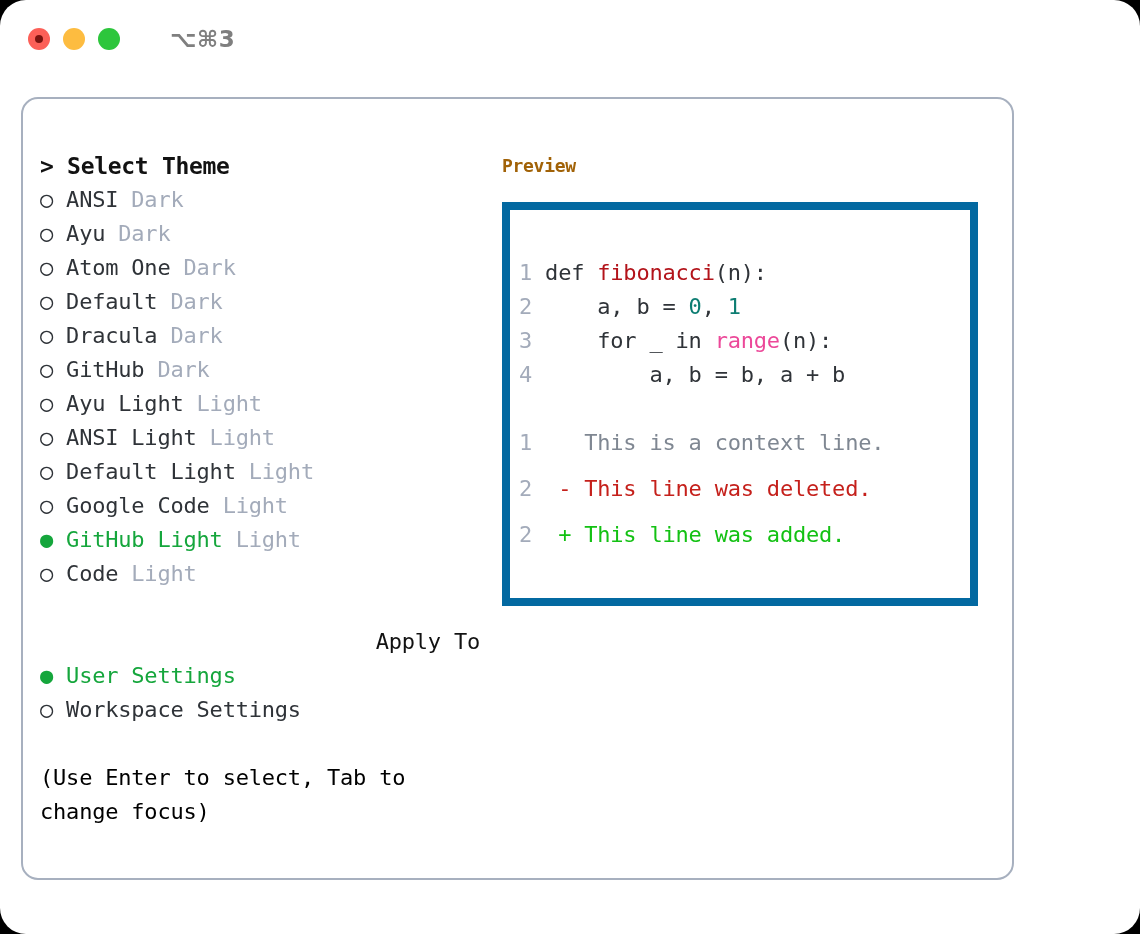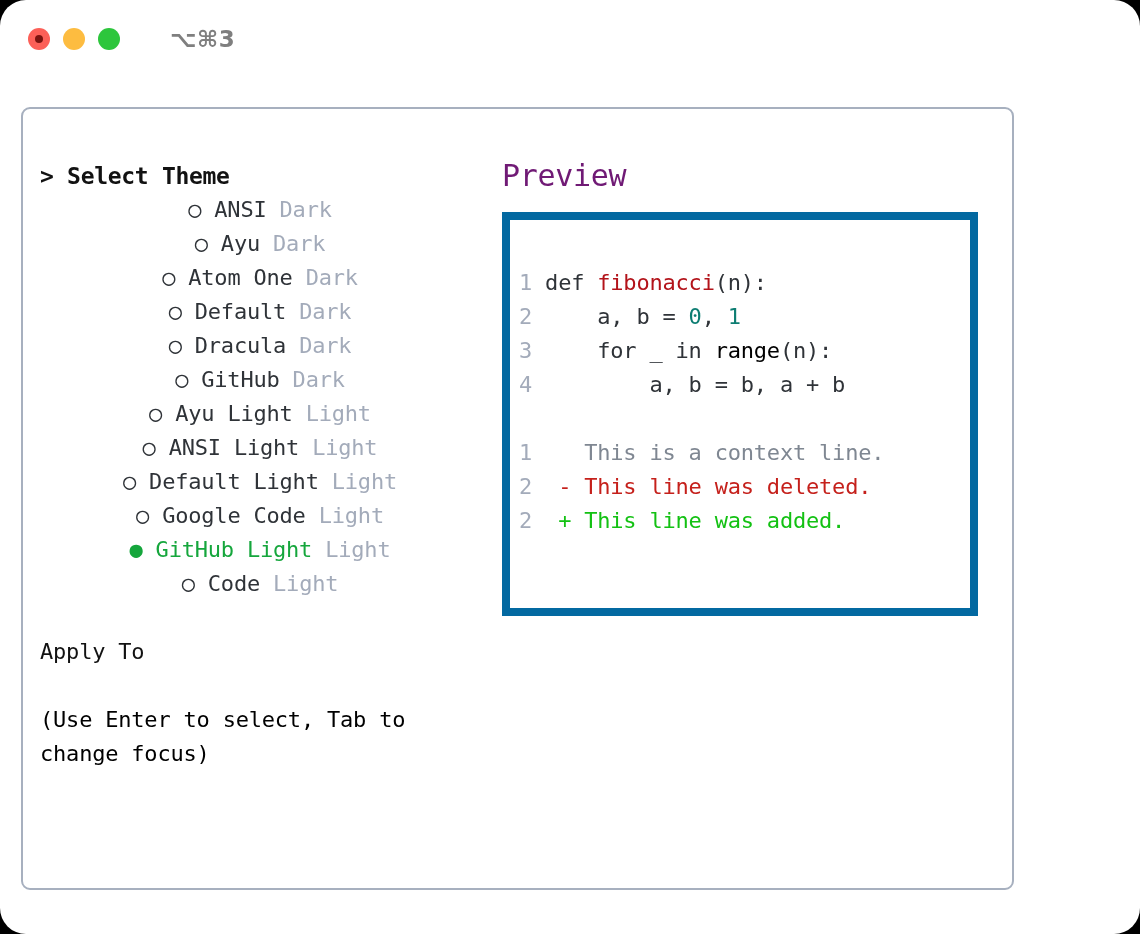--- a/index.html
+++ b/index.html
@@ -67,25 +67,25 @@
     font-size: 23px;
     font-weight: bold;
     letter-spacing: 0.5px;
     font-family: "DejaVu Sans", "Liberation Sans", sans-serif;
   }
 
   
   #main-panel {
     position: absolute;
     left: 21px;
-    top: 107px;
+    top: 97px;
     width: 993px;
     height: 783px;
     border: 2px solid #a7b0bf;
-    border-radius: 9px;
+    border-radius: 17px;
     box-sizing: border-box;
     background: #ffffff;
   }
 
   
   #theme-column {
     position: absolute;
     left: 17px;
     top: 50px;
     width: 440px;
@@ -99,35 +99,35 @@
     white-space: pre;
     letter-spacing: -0.3px;
   }
 
   .theme-row {
     font-size: 22px;
     line-height: 34px;
     white-space: pre;
     color: #2f3338;
     letter-spacing: -0.2px;
-    text-align: center;
   }
   .marker { color: #2f3338; }
   .theme-row.selected .marker,
   .theme-row.selected .theme-name { color: #15a63c; }
   .variant-tag { color: #a3abba; }
 
   
   #apply-section { margin-top: 34px; }
   #apply-to-label {
     font-size: 22px;
     line-height: 34px;
     color: #121212;
     white-space: pre;
     letter-spacing: -0.2px;
+    text-align: right;
   }
   .apply-row {
     font-size: 22px;
     line-height: 34px;
     white-space: pre;
     color: #2f3338;
     letter-spacing: -0.2px;
   }
   .apply-row.selected { color: #15a63c; }
 
@@ -141,23 +141,23 @@
   }
 
   
   #preview-column {
     position: absolute;
     left: 479px;
     top: 50px;
     width: 490px;
   }
   #preview-header {
-    font-size: 30px;
-    font-weight: normal;
-    color: #701a75;
+    font-size: 18px;
+    font-weight: bold;
+    color: #a16207;
     line-height: 34px;
     letter-spacing: -0.3px;
   }
   #preview-box {
     margin-top: 19px;
     width: 476px;
     height: 404px;
     border: 8px solid #0369a1;
     box-sizing: border-box;
     background: #ffffff;
@@ -174,28 +174,29 @@
     line-height: 34px;
     white-space: pre;
     color: #2f3338;
     letter-spacing: -0.2px;
   }
   .lineno { color: #a3abba; }
   .tok-def      { color: #2f3338; }
   .tok-func     { color: #b3131a; }
   .tok-plain    { color: #2f3338; }
   .tok-number   { color: #0d7d72; }
-  .tok-builtin  { color: #000000; }
+  .tok-builtin  { color: #ec4899; }
 
   .diff-block { margin-top: 34px; }
   .diff-line {
     font-size: 22px;
     line-height: 34px;
     white-space: pre;
     letter-spacing: -0.2px;
+    margin-top: 12px;
   }
   .diff-context { color: #7f8792; }
   .diff-del     { color: #c5201b; }
   .diff-add     { color: #13c113; }
 </style>
 </head>
 <body>
 
 <div id="app-window">
 
@@ -222,20 +223,24 @@
           <div class="theme-row"><span class="marker">○</span><span class="theme-name"> Ayu Light</span><span class="variant-tag"> Light</span></div>
           <div class="theme-row"><span class="marker">○</span><span class="theme-name"> ANSI Light</span><span class="variant-tag"> Light</span></div>
           <div class="theme-row"><span class="marker">○</span><span class="theme-name"> Default Light</span><span class="variant-tag"> Light</span></div>
           <div class="theme-row"><span class="marker">○</span><span class="theme-name"> Google Code</span><span class="variant-tag"> Light</span></div>
           <div class="theme-row selected"><span class="marker">●</span><span class="theme-name"> GitHub Light</span><span class="variant-tag"> Light</span></div>
           <div class="theme-row"><span class="marker">○</span><span class="theme-name"> Code</span><span class="variant-tag"> Light</span></div>
         </div>
 
       <div id="apply-section">
         <div id="apply-to-label">Apply To</div>
+        <div id="apply-list">
+            <div class="apply-row selected"><span>●</span><span> User Settings</span></div>
+            <div class="apply-row"><span>○</span><span> Workspace Settings</span></div>
+          </div>
       </div>
 
       <div id="hint-text">(Use Enter to select, Tab to change focus)</div>
     </div>
 
     <div id="preview-column">
       <div id="preview-header">Preview</div>
       <div id="preview-box">
         <div id="code-area">
           <div id="code-lines">

